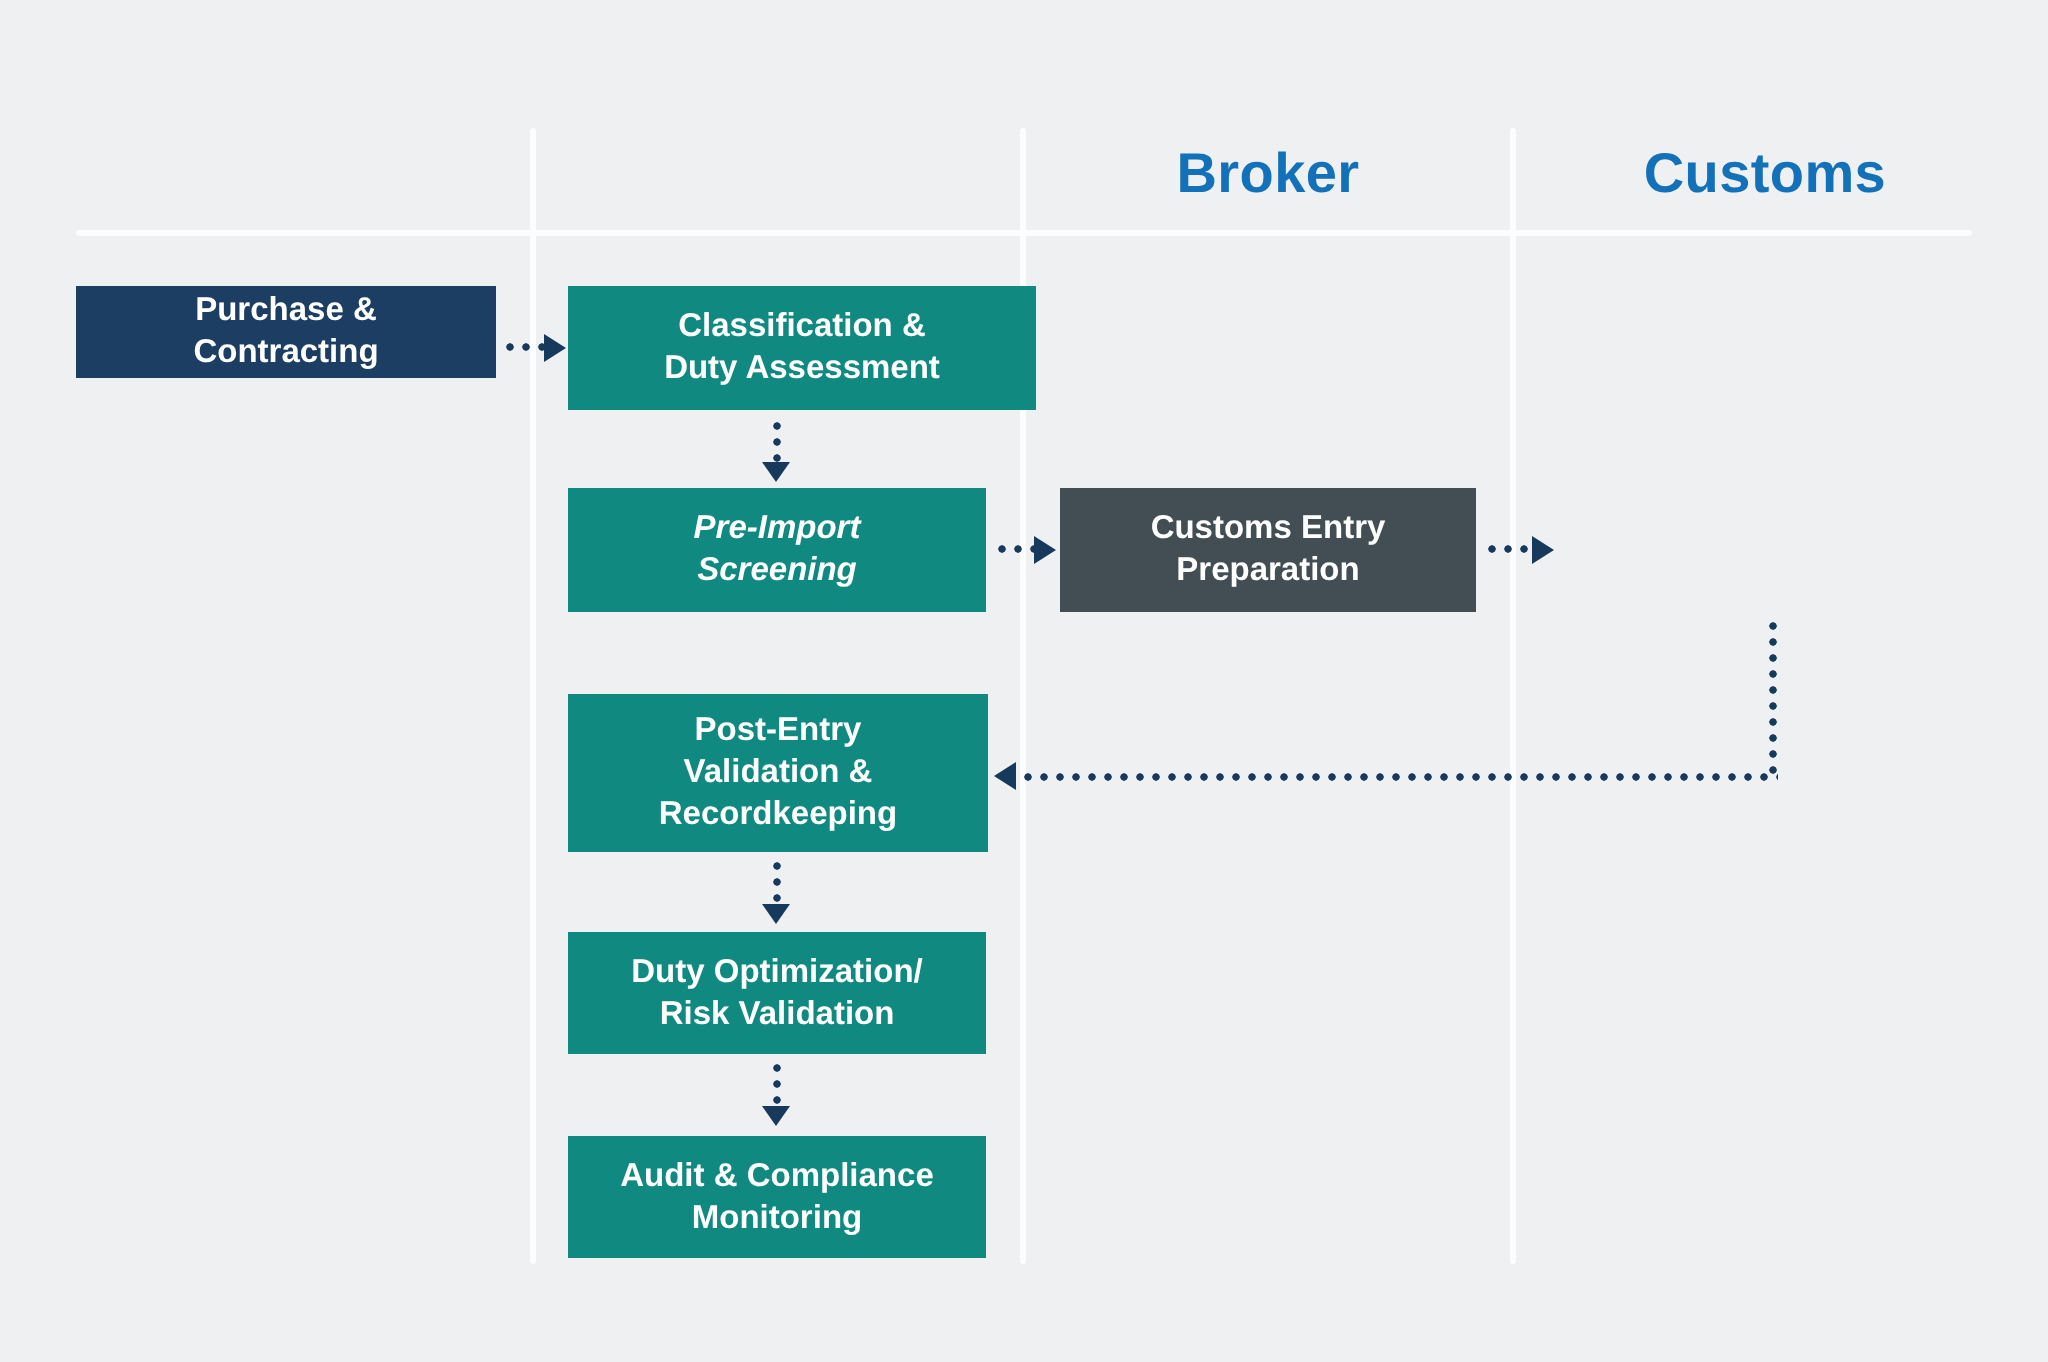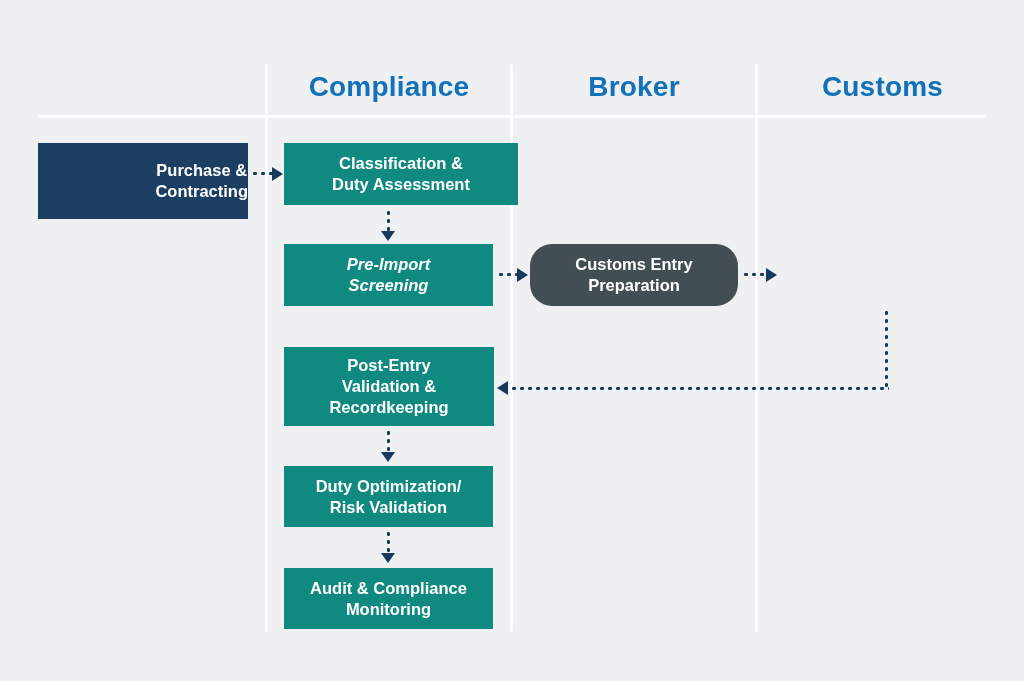--- a/index.html
+++ b/index.html
@@ -27,21 +27,21 @@
   .divider.v{top:64px;width:3px;height:568px;}
   .node{
     position:absolute;display:flex;align-items:center;justify-content:center;
     color:#ffffff;text-align:center;
   }
   .node-label{
     font-size:16.5px;font-weight:bold;line-height:21px;white-space:pre-line;
   }
   .node.navy{background:var(--navy);}
   .node.teal{background:var(--teal);}
-  .node.slate{background:var(--slate);border-radius:22px;}
+  .node.slate{background:var(--slate);}
   .node.blue{background:var(--blue);}
   .dots-h{
     position:absolute;height:5px;background-repeat:repeat-x;
     background-image:radial-gradient(circle,var(--arrow) 1.7px,transparent 2px);
     background-size:8px 5px;
   }
   .dots-v{
     position:absolute;width:5px;background-repeat:repeat-y;
     background-image:radial-gradient(circle,var(--arrow) 1.7px,transparent 2px);
     background-size:5px 8px;
@@ -49,30 +49,29 @@
   .ah{position:absolute;width:0;height:0;}
   .ah-right{border-top:7px solid transparent;border-bottom:7px solid transparent;border-left:11px solid var(--arrow);}
   .ah-left{border-top:7px solid transparent;border-bottom:7px solid transparent;border-right:11px solid var(--arrow);}
   .ah-down{border-left:7px solid transparent;border-right:7px solid transparent;border-top:10px solid var(--arrow);}
 </style>
 </head>
 <body>
 
 <div class="canvas">
 
-  <div class="col-header" style="left:284px;width:210px;">Compliance</div>
   <div class="col-header" style="left:530px;width:208px;">Broker</div>
   <div class="col-header" style="left:778px;width:209px;">Customs</div>
 
   <div class="divider h"></div>
   <div class="divider v" style="left:265px;"></div>
   <div class="divider v" style="left:510px;"></div>
   <div class="divider v" style="left:755px;"></div>
 
-  <div class="node navy" style="left:38px;top:143px;width:210px;height:76px;justify-content:flex-end;">
+  <div class="node navy" style="left:38px;top:143px;width:210px;height:46px;">
     <span class="node-label">Purchase &amp;
 Contracting</span>
   </div>
 
   <div class="node teal" style="left:284px;top:143px;width:234px;height:62px;">
     <span class="node-label">Classification &amp;
 Duty Assessment</span>
   </div>
 
   <div class="node teal" style="left:284px;top:244px;width:209px;height:62px;font-style:italic;">

